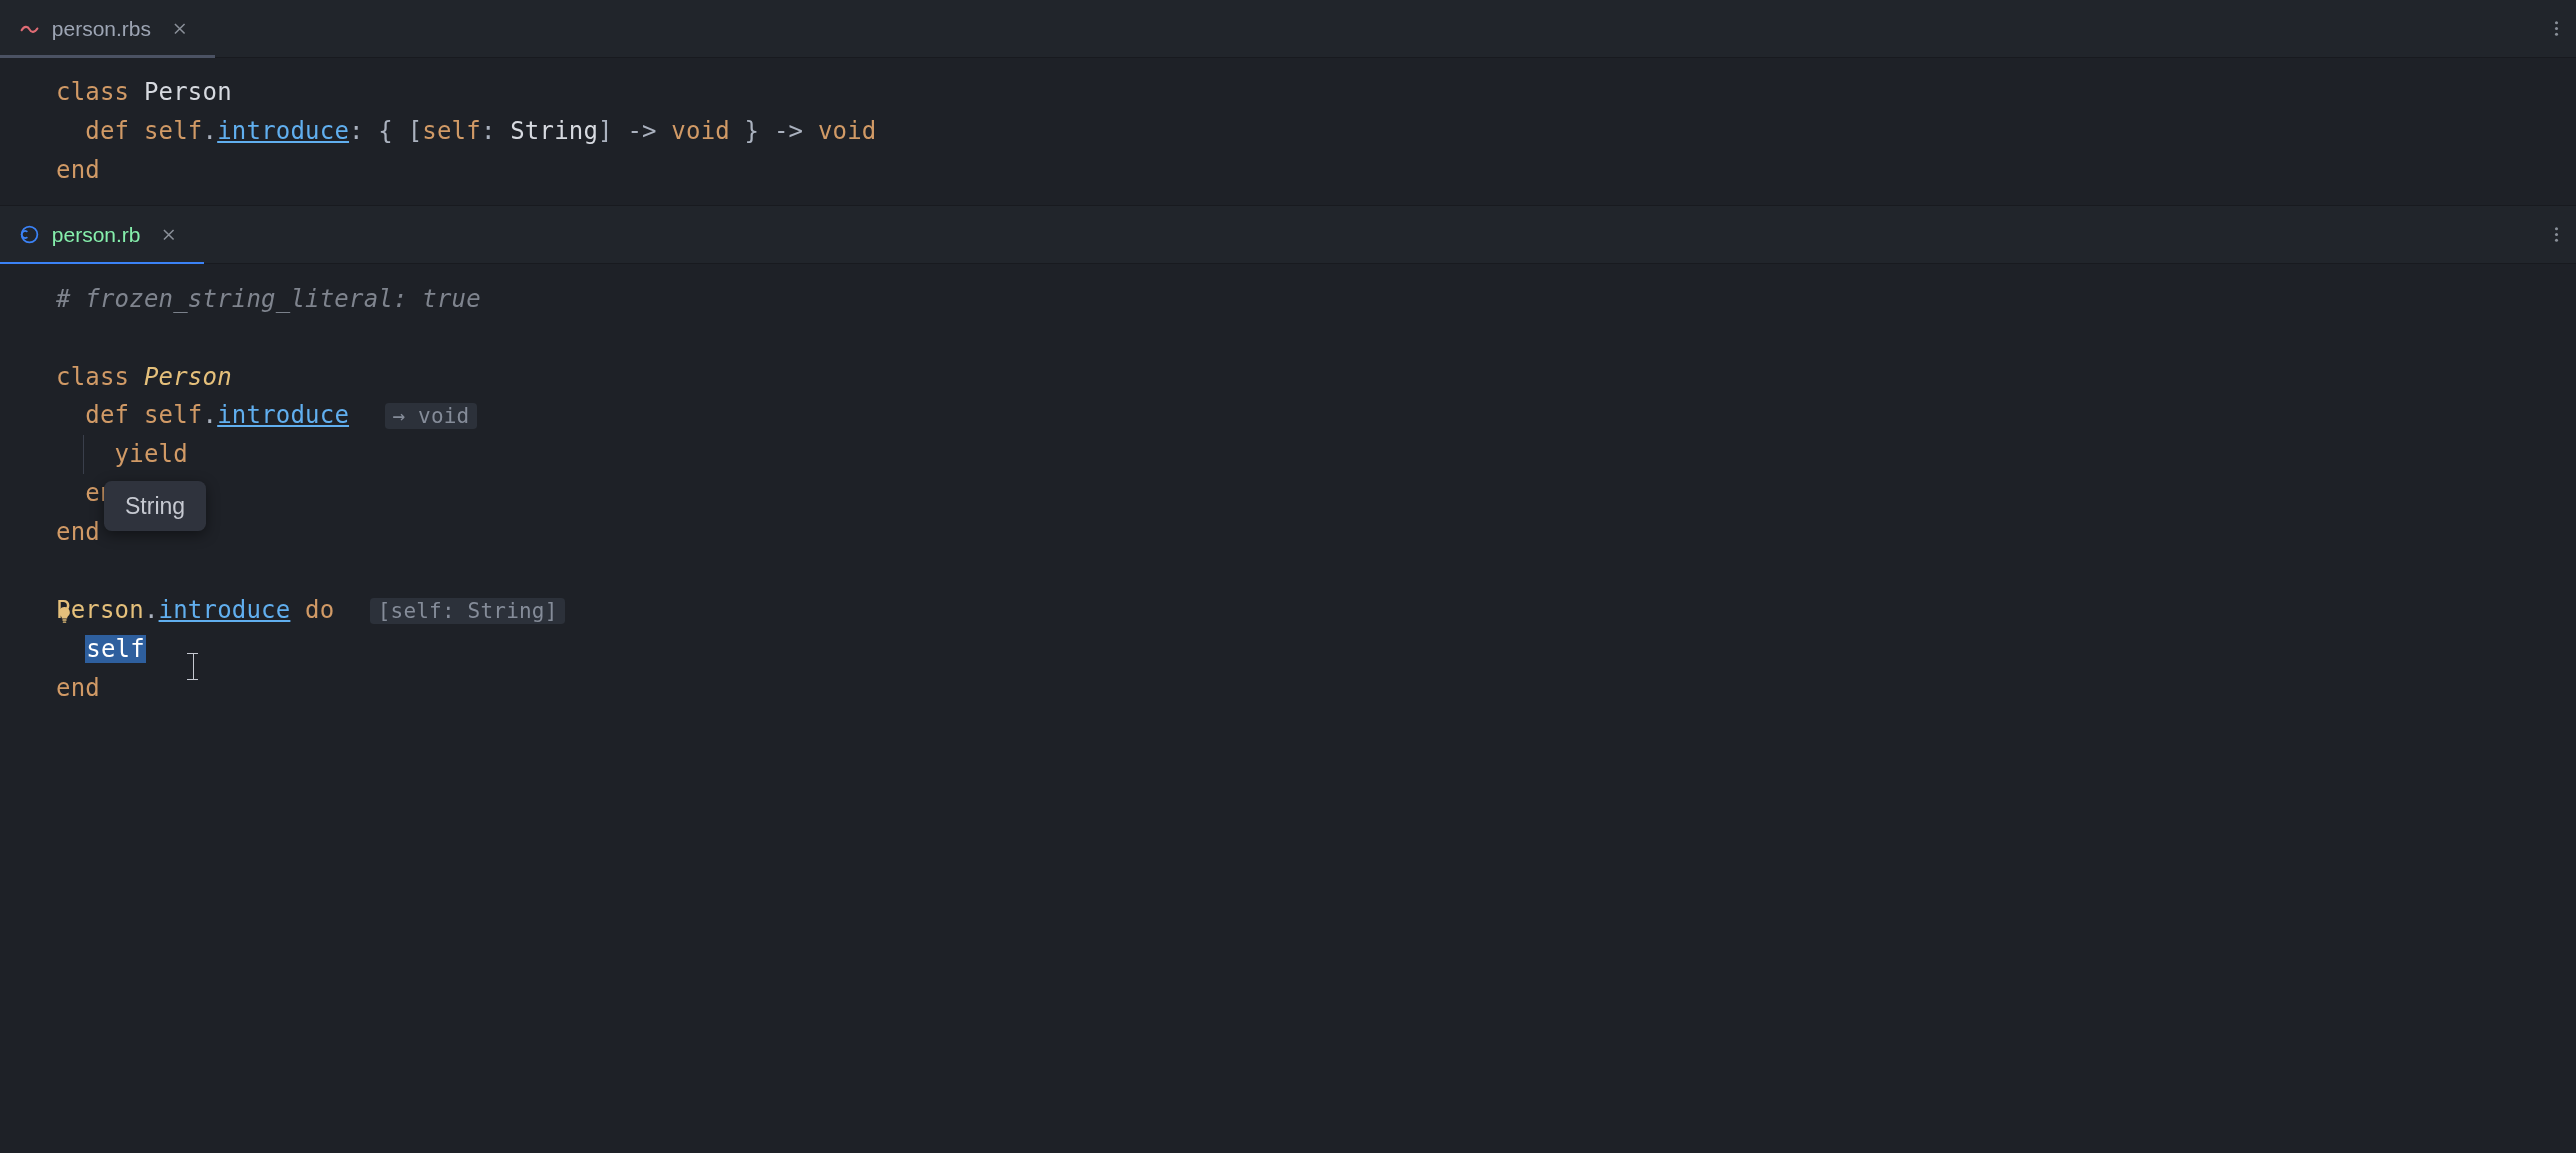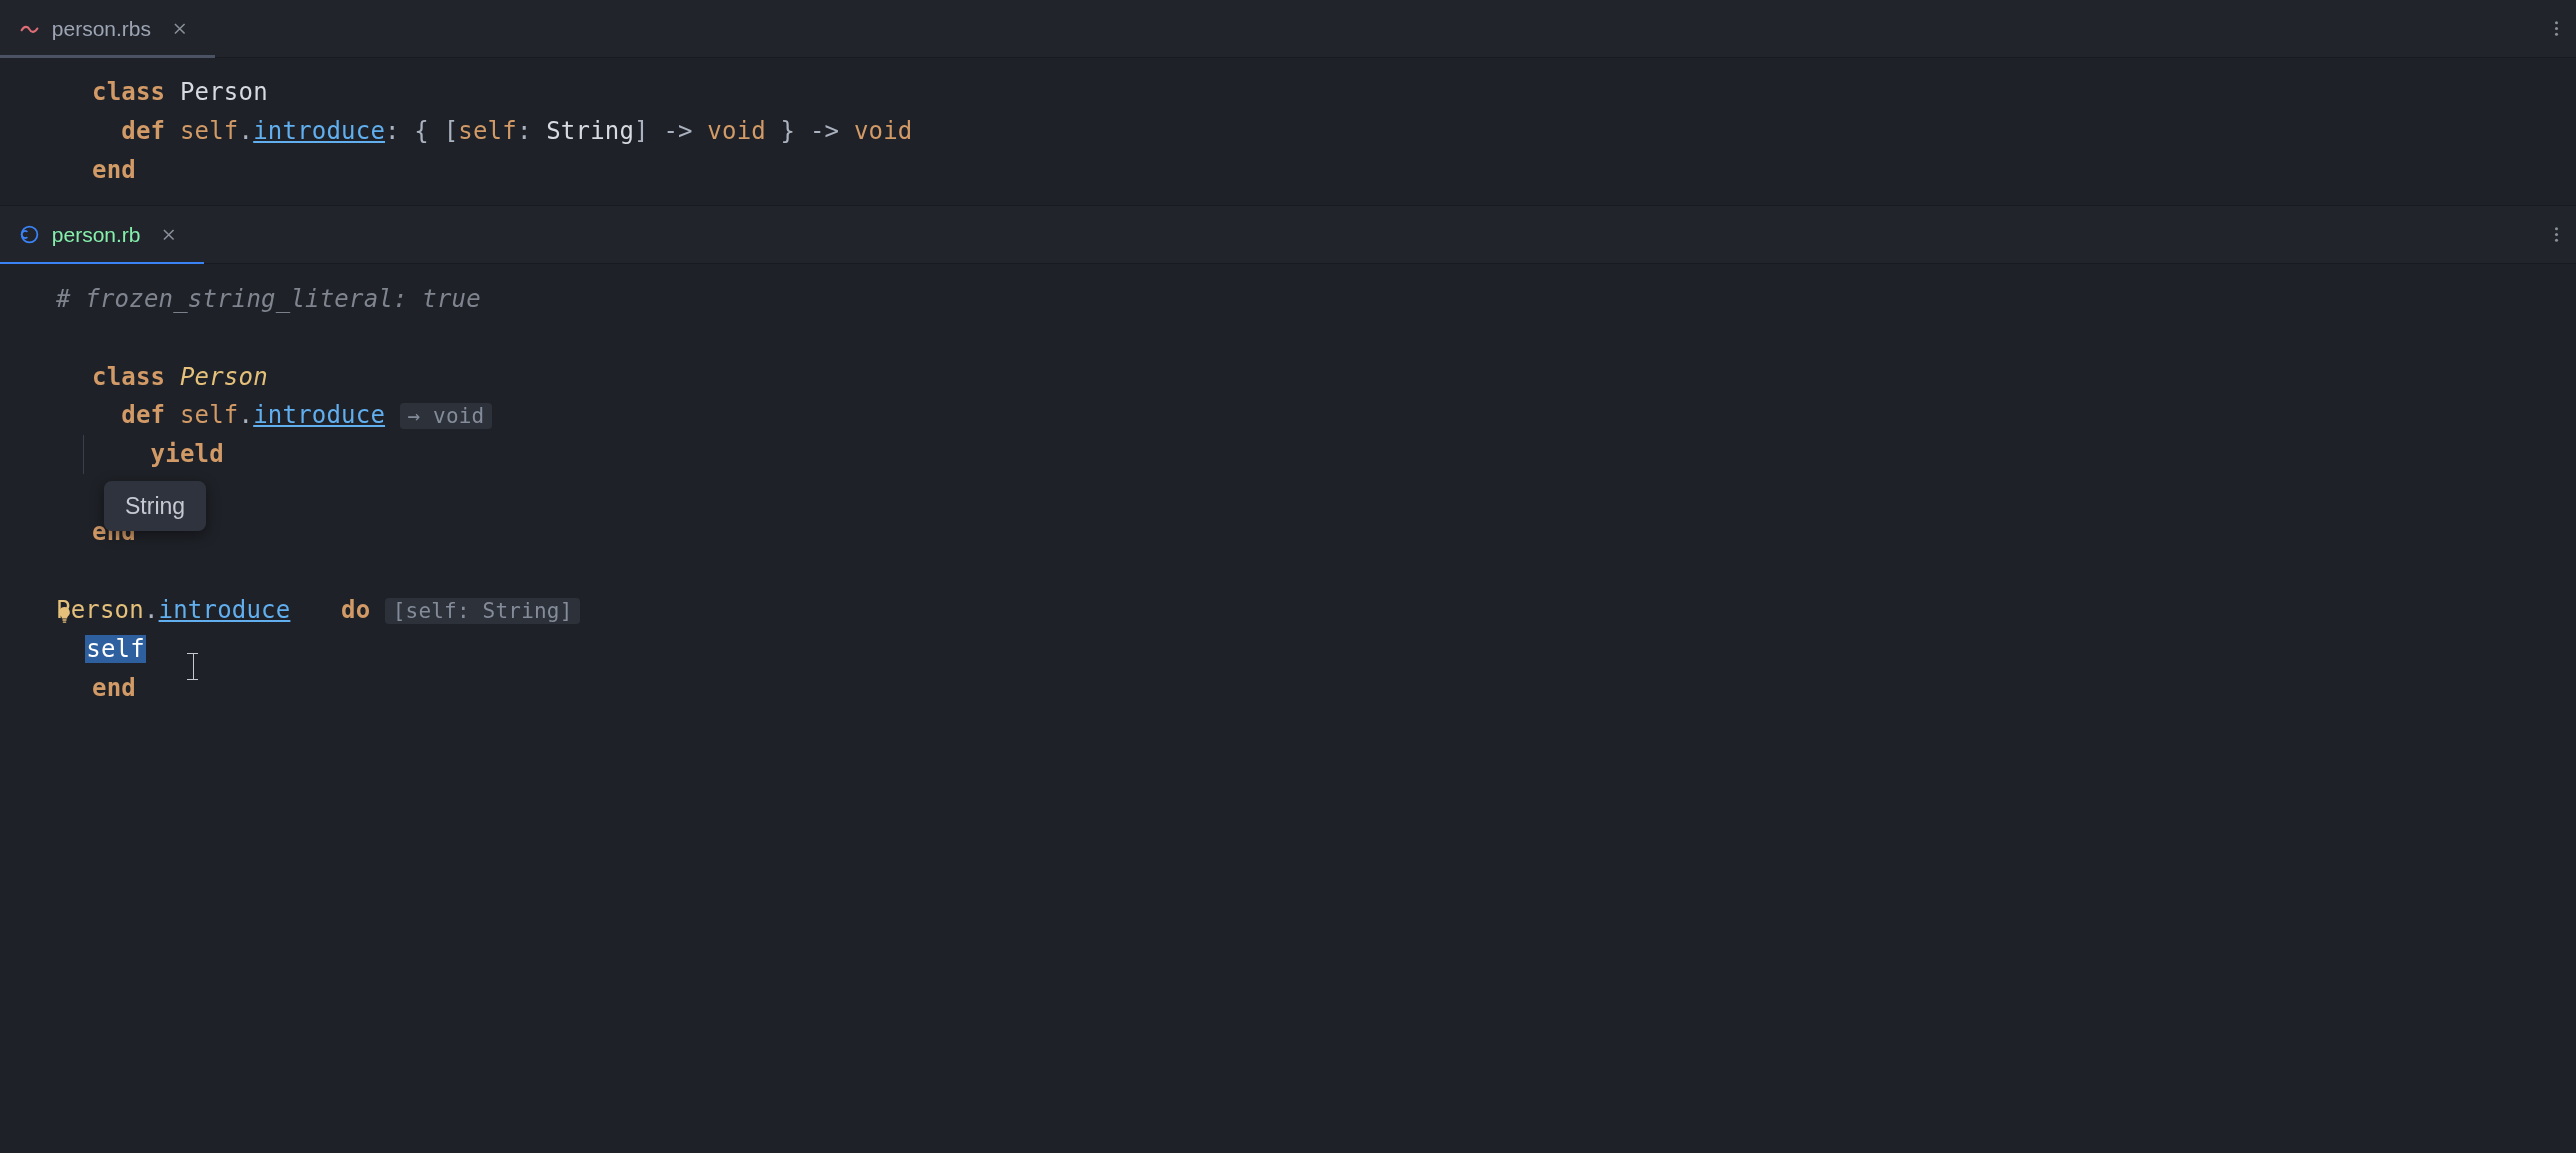--- a/index.html
+++ b/index.html
@@ -12,29 +12,29 @@
   .tab-label { font-family: "Segoe UI", "Helvetica Neue", sans-serif; font-size: 21px; }
   .tab-close { width: 19px; height: 19px; display:flex; align-items:center; justify-content:center; color:#7f848e; margin-left: 7.7px; }
   .tab-close svg { width: 13.5px; height: 13.5px; }
   .tab-underline { position: absolute; bottom: -1px; left: 0; height: 2.9px; background: #3b82f6; }
   .tab-underline.grey { background: #4b5263; height: 2.9px; }
   .more-btn { margin-left: auto; margin-right: 5.8px; color:#7f848e; display:flex; align-items:center; justify-content:center; width:27px; height:27px; }
   .more-btn svg { width: 19px; height: 19px; }
   .code-area { padding: 15.4px 0 15.4px 56px; line-height: 1.62; font-size: 24px; letter-spacing: 0.2px; }
   .code-line { white-space: pre; position: relative; }
   .indent-guide { position:absolute; left: 0; top:0; bottom:0; border-left: 1px solid #3a3f4b; }
-  .kw-orange { color: #d19a66; font-weight: 700; margin-left: 36px; }
+  .kw-orange { color: #d19a66; font-weight: 400; }
   .method-name { color: #61afef; text-decoration: underline; }
   .self-kw { color: #d19a66; }
   .type-name-white { color: #d7dae0; }
   .classname { color: #e5c07b; }
   .classname-italic { color: #e5c07b; font-style: italic; }
   .comment { color: #7f848e; font-style: italic; }
   .punct { color: #abb2bf; }
-  .hint-badge { background: #2c313a; color: #858c99; padding: 1px 7.7px; border-radius: 3.8px; font-size: 21px; margin-left: 0; }
+  .hint-badge { background: #2c313a; color: #858c99; padding: 1px 7.7px; border-radius: 3.8px; font-size: 21px; margin-left: 21px; }
   .lightbulb { position: absolute; left: -1.9px; top: 50%; transform: translateY(-55%); width: 21px; height: 21px; color:#e5c07b; }
   .lightbulb svg { width:21px; height:21px; }
   .sel-self { background: #2e5f9e; color: #fff; padding: 0 1px; }
   .current-line-bg { position:absolute; left:-56px; right:-1922px; top:0; bottom:0; background:#2c313a; z-index:-1; }
   .tooltip { position: absolute; background: #2f333d; color: #c6c9d1; font-family: "Segoe UI", "Helvetica Neue", sans-serif; font-size: 23px; padding: 11.5px 21px; border-radius: 7.7px; box-shadow: 0 3.8px 13.5px rgba(0,0,0,0.45); }
   .text-cursor { display:inline-block; width: 13.5px; position:relative; }
   .text-cursor::after { content:""; position:absolute; left:2.9px; top:-3.8px; width:1px; height:27px; background:#c6c9d1; }
   .text-cursor::before { content:""; position:absolute; left:-2.9px; top:-3.8px; width:11.5px; height:1px; background:#c6c9d1; box-shadow: 0 26px 0 #c6c9d1; }
   .pane-sep { height:1px; background:#181a1f; }
 </style>

